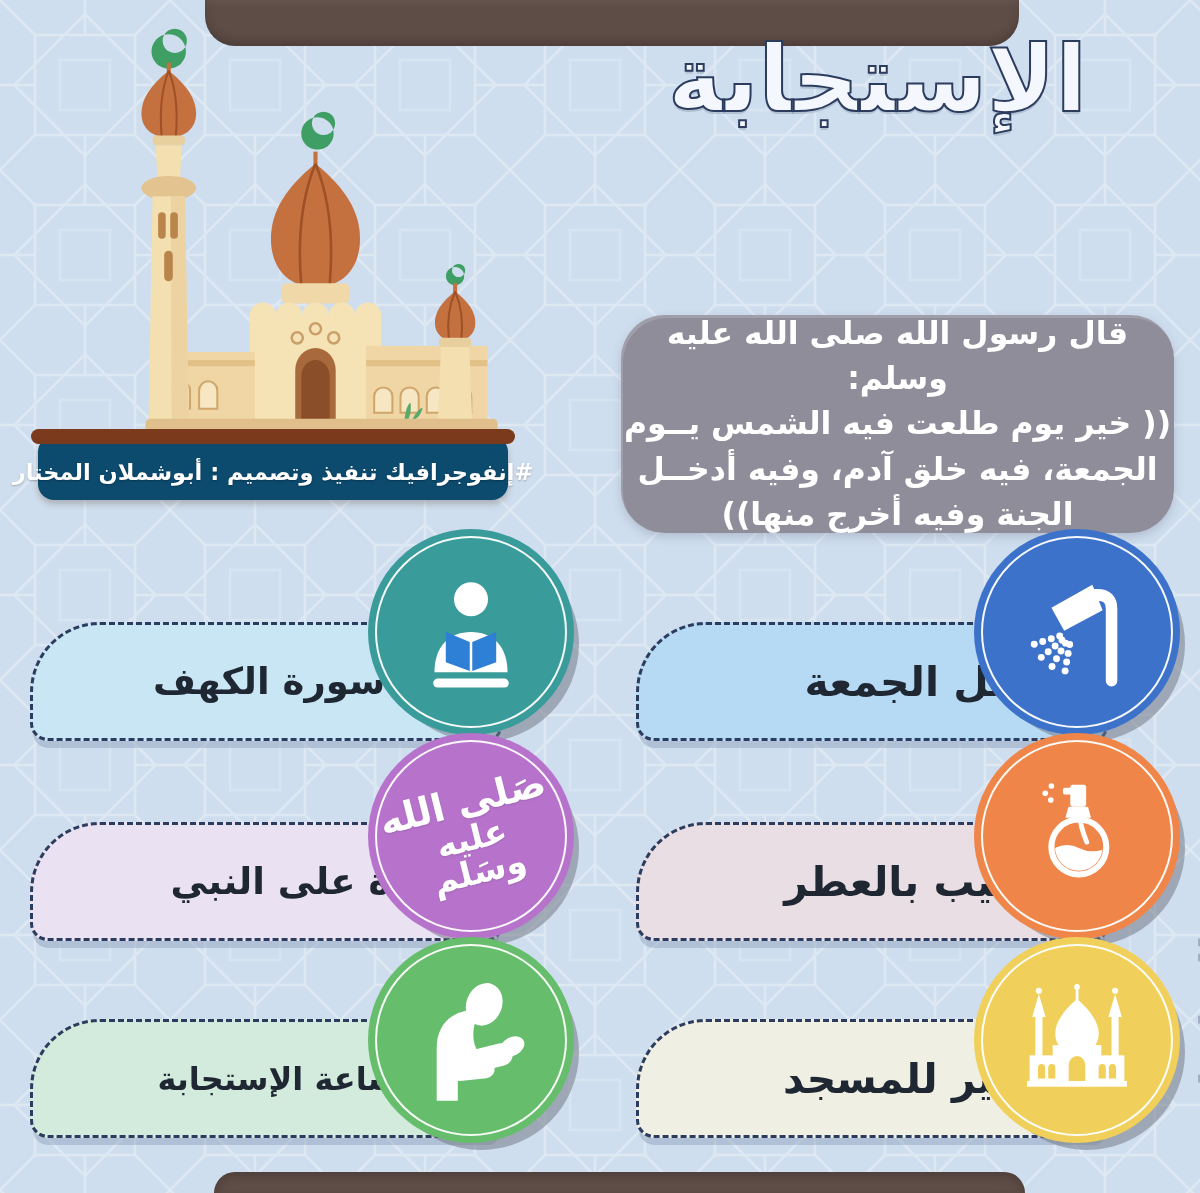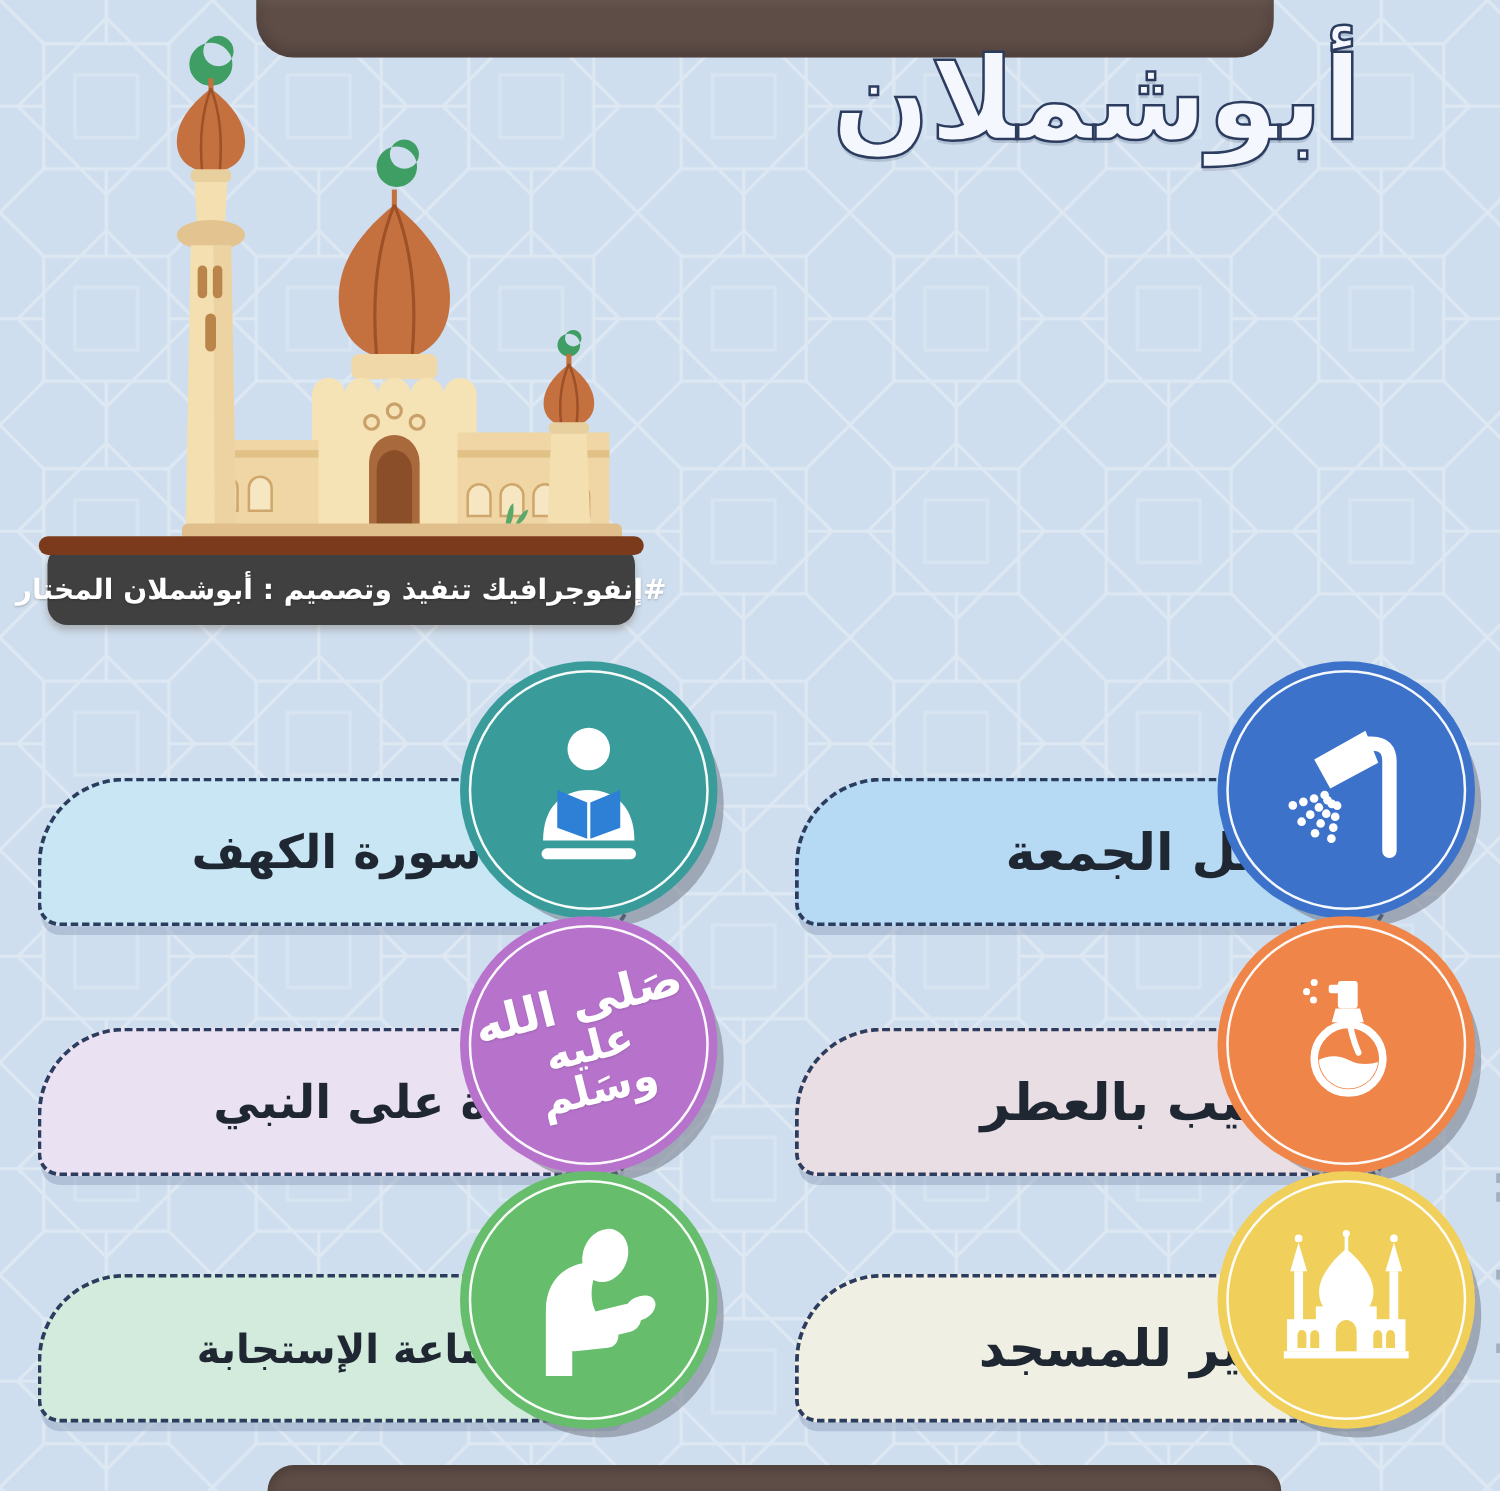--- a/index.html
+++ b/index.html
@@ -175,29 +175,35 @@
     <circle cx="262" cy="322" r="5.5" fill="#f6e3b5" stroke="#caa06a" stroke-width="2.5"></circle>
     <circle cx="280" cy="313" r="5.5" fill="#f6e3b5" stroke="#caa06a" stroke-width="2.5"></circle>
     <circle cx="298" cy="322" r="5.5" fill="#f6e3b5" stroke="#caa06a" stroke-width="2.5"></circle>
     <path d="M260,406 v-52 a20,22 0 0 1 40,0 v52 z" fill="#a86a3c"></path>
     <path d="M266,406 v-46 a14,16 0 0 1 28,0 v46 z" fill="#8a4f28"></path>
 
     <rect x="112" y="402" width="348" height="14" rx="5" fill="#e0bf8c"></rect>
     <path d="M368,402 q2,-14 6,-16 q1,10 -2,16 z M376,402 q5,-10 10,-11 q-2,8 -7,11 z" fill="#5aa96b"></path>
   </svg>
 
-  <div class="credit-banner" style="background-color: #404040;">
+  <div class="credit-banner" style="background-color: #0c4a6e;">
     <div class="credit-lip" style="background-color: rgb(124, 58, 29);"></div>
     <div class="credit-text">#إنفوجرافيك تنفيذ وتصميم : أبوشملان المختار</div>
   </div>
 
   <div class="title" style="color: rgb(244, 248, 254);">
-    <div class="title-line">أبوشملان</div>
-  </div>
-
+    <div class="title-line">الإستجابة</div>
+  </div>
+
+  <div class="hadith" style="background-color: rgb(142, 141, 153);">
+    <div>قال رسول الله صلى الله عليه وسلم:</div>
+    <div>(( خير يوم طلعت فيه الشمس يــوم</div>
+    <div>الجمعة، فيه خلق آدم، وفيه أدخــل</div>
+    <div>الجنة وفيه أخرج منها))</div>
+  </div>
 
   <div class="item col-r row-1">
     <div class="pill" style="background-color: rgb(183, 218, 244);">
       <span class="label label-lg">غسل الجمعة</span>
     </div>
     <div class="circle" style="background-color: rgb(61, 114, 202);">
       <svg width="128" height="128" viewBox="0 0 100 100">
         <path d="M77,88 V32 Q77,21 66,21 L59,21" stroke="#ffffff" stroke-width="9" fill="none" stroke-linecap="round"></path>
         <path d="M62,13 L70,33 L40,49 L30,31 Z" fill="#ffffff"></path>
         <g fill="#ffffff">

